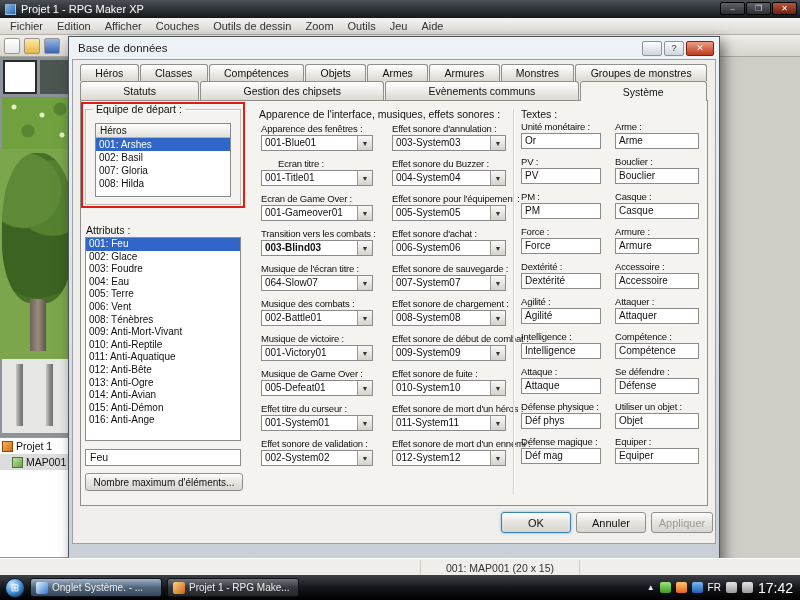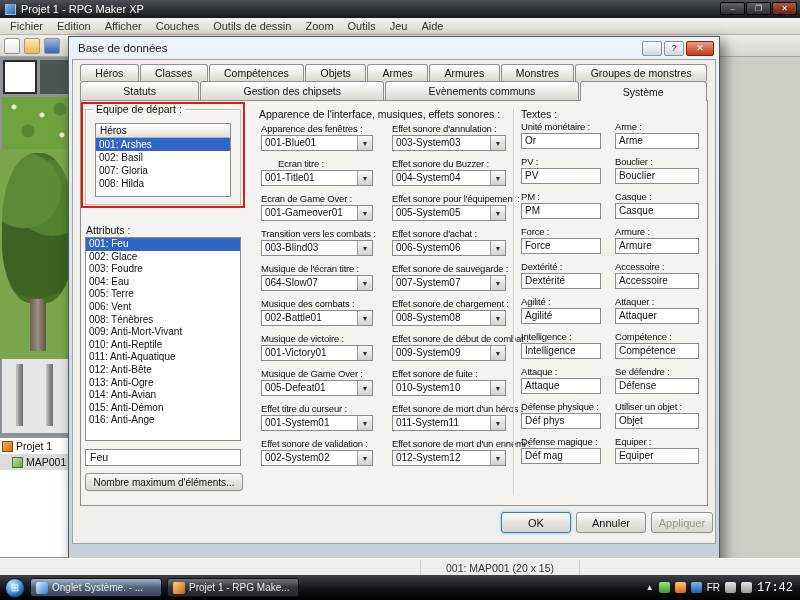--- a/index.html
+++ b/index.html
@@ -71,21 +71,21 @@
   .task-icon.web{background:linear-gradient(135deg,#e7f2ff,#2f7ad1);}
   .task-icon.rpg{background:linear-gradient(135deg,#ffd27a,#c8641e);}
   .tray{margin-left:auto;display:flex;align-items:center;gap:5px;padding-right:7px;color:#fff;}
   .tray-glyph{font-size:8px;color:#e8e8e8;}
   .tray-ic{width:11px;height:11px;border-radius:2px;}
   .tray-ic.green{background:linear-gradient(#9ee67a,#3e9a1f);}
   .tray-ic.orange{background:linear-gradient(#ffc46b,#e2641b);}
   .tray-ic.blue{background:linear-gradient(#7ab8f2,#1d5fb0);}
   .tray-ic.gray{background:linear-gradient(#e4e4e4,#9a9a9a);}
   .tray-lang{font-size:10px;}
-  .clock{font-size:12px;font-family:Liberation Mono, monospace;}
+  .clock{font-size:14px;}
 
   
   .dialog{position:absolute;left:68px;top:36px;width:652px;height:592px;border:1px solid #4f565e;
     background:linear-gradient(#eef3f8,#c3cad2);padding:0 3px 3px 3px;box-shadow:4px 5px 12px rgba(0,0,0,.5);}
   .dlg-title{height:22px;display:flex;align-items:center;padding:0 2px 0 6px;color:#1b1b1b;font-size:11.5px;}
   .dlg-title-text{flex:1;}
   .dlg-btn{width:20px;height:15px;margin-left:2px;border:1px solid #8a949e;border-radius:2px;font-size:9px;line-height:13px;
     text-align:center;color:#333;background:linear-gradient(#fdfdfd,#cfd6dd);}
   .dlg-btn.close{width:28px;background:linear-gradient(#f0997f,#bb3c20);color:#fff;border-color:#7e2310;}
   .dlg-body{position:relative;width:644px;height:485px;background:#f0efeb;border:1px solid #9aa0a6;}
@@ -269,21 +269,21 @@
             <div class="combo" style="left: 180px; top: 69px; width: 112px;">
               <div class="combo-val">001-Title01</div>
               <div class="combo-drop">▼</div>
             </div>
             <div class="combo-label" style="left: 180px; top: 92px;">Ecran de Game Over :</div>
             <div class="combo" style="left: 180px; top: 104px; width: 112px;">
               <div class="combo-val">001-Gameover01</div>
               <div class="combo-drop">▼</div>
             </div>
             <div class="combo-label" style="left: 180px; top: 127px;">Transition vers les combats :</div>
-            <div class="combo" style="left: 180px; top: 139px; width: 112px;">
+            <div class="combo" style="left: 180px; top: 139px; width: 112px; font-weight: bold;">
               <div class="combo-val">003-Blind03</div>
               <div class="combo-drop">▼</div>
             </div>
             <div class="combo-label" style="left: 180px; top: 162px;">Musique de l'écran titre :</div>
             <div class="combo" style="left: 180px; top: 174px; width: 112px;">
               <div class="combo-val">064-Slow07</div>
               <div class="combo-drop">▼</div>
             </div>
             <div class="combo-label" style="left: 180px; top: 197px;">Musique des combats :</div>
             <div class="combo" style="left: 180px; top: 209px; width: 112px;">

